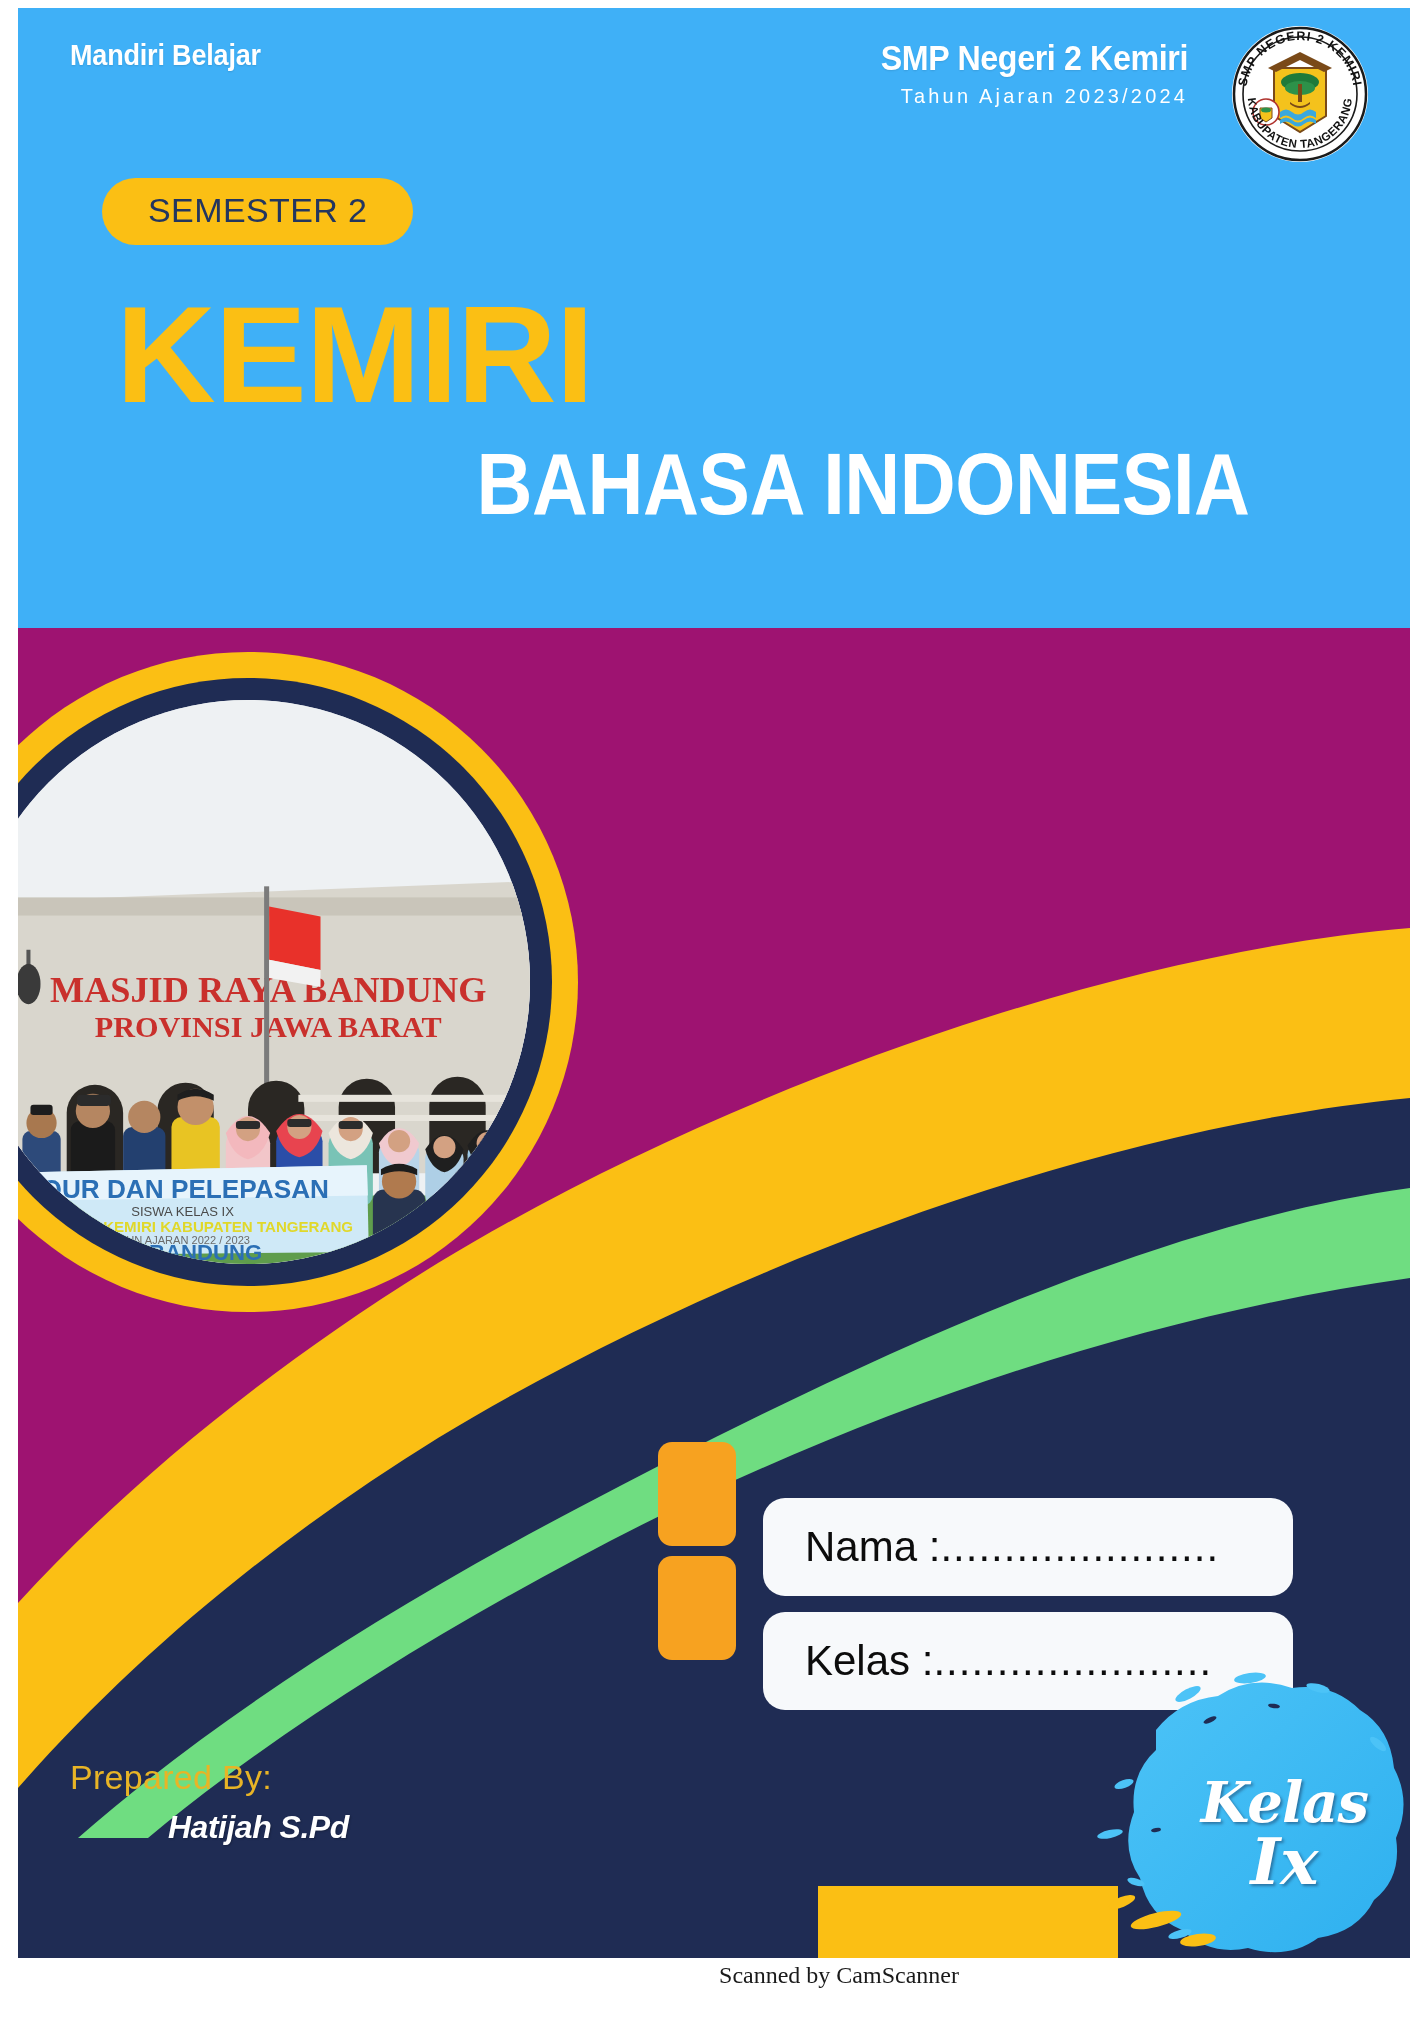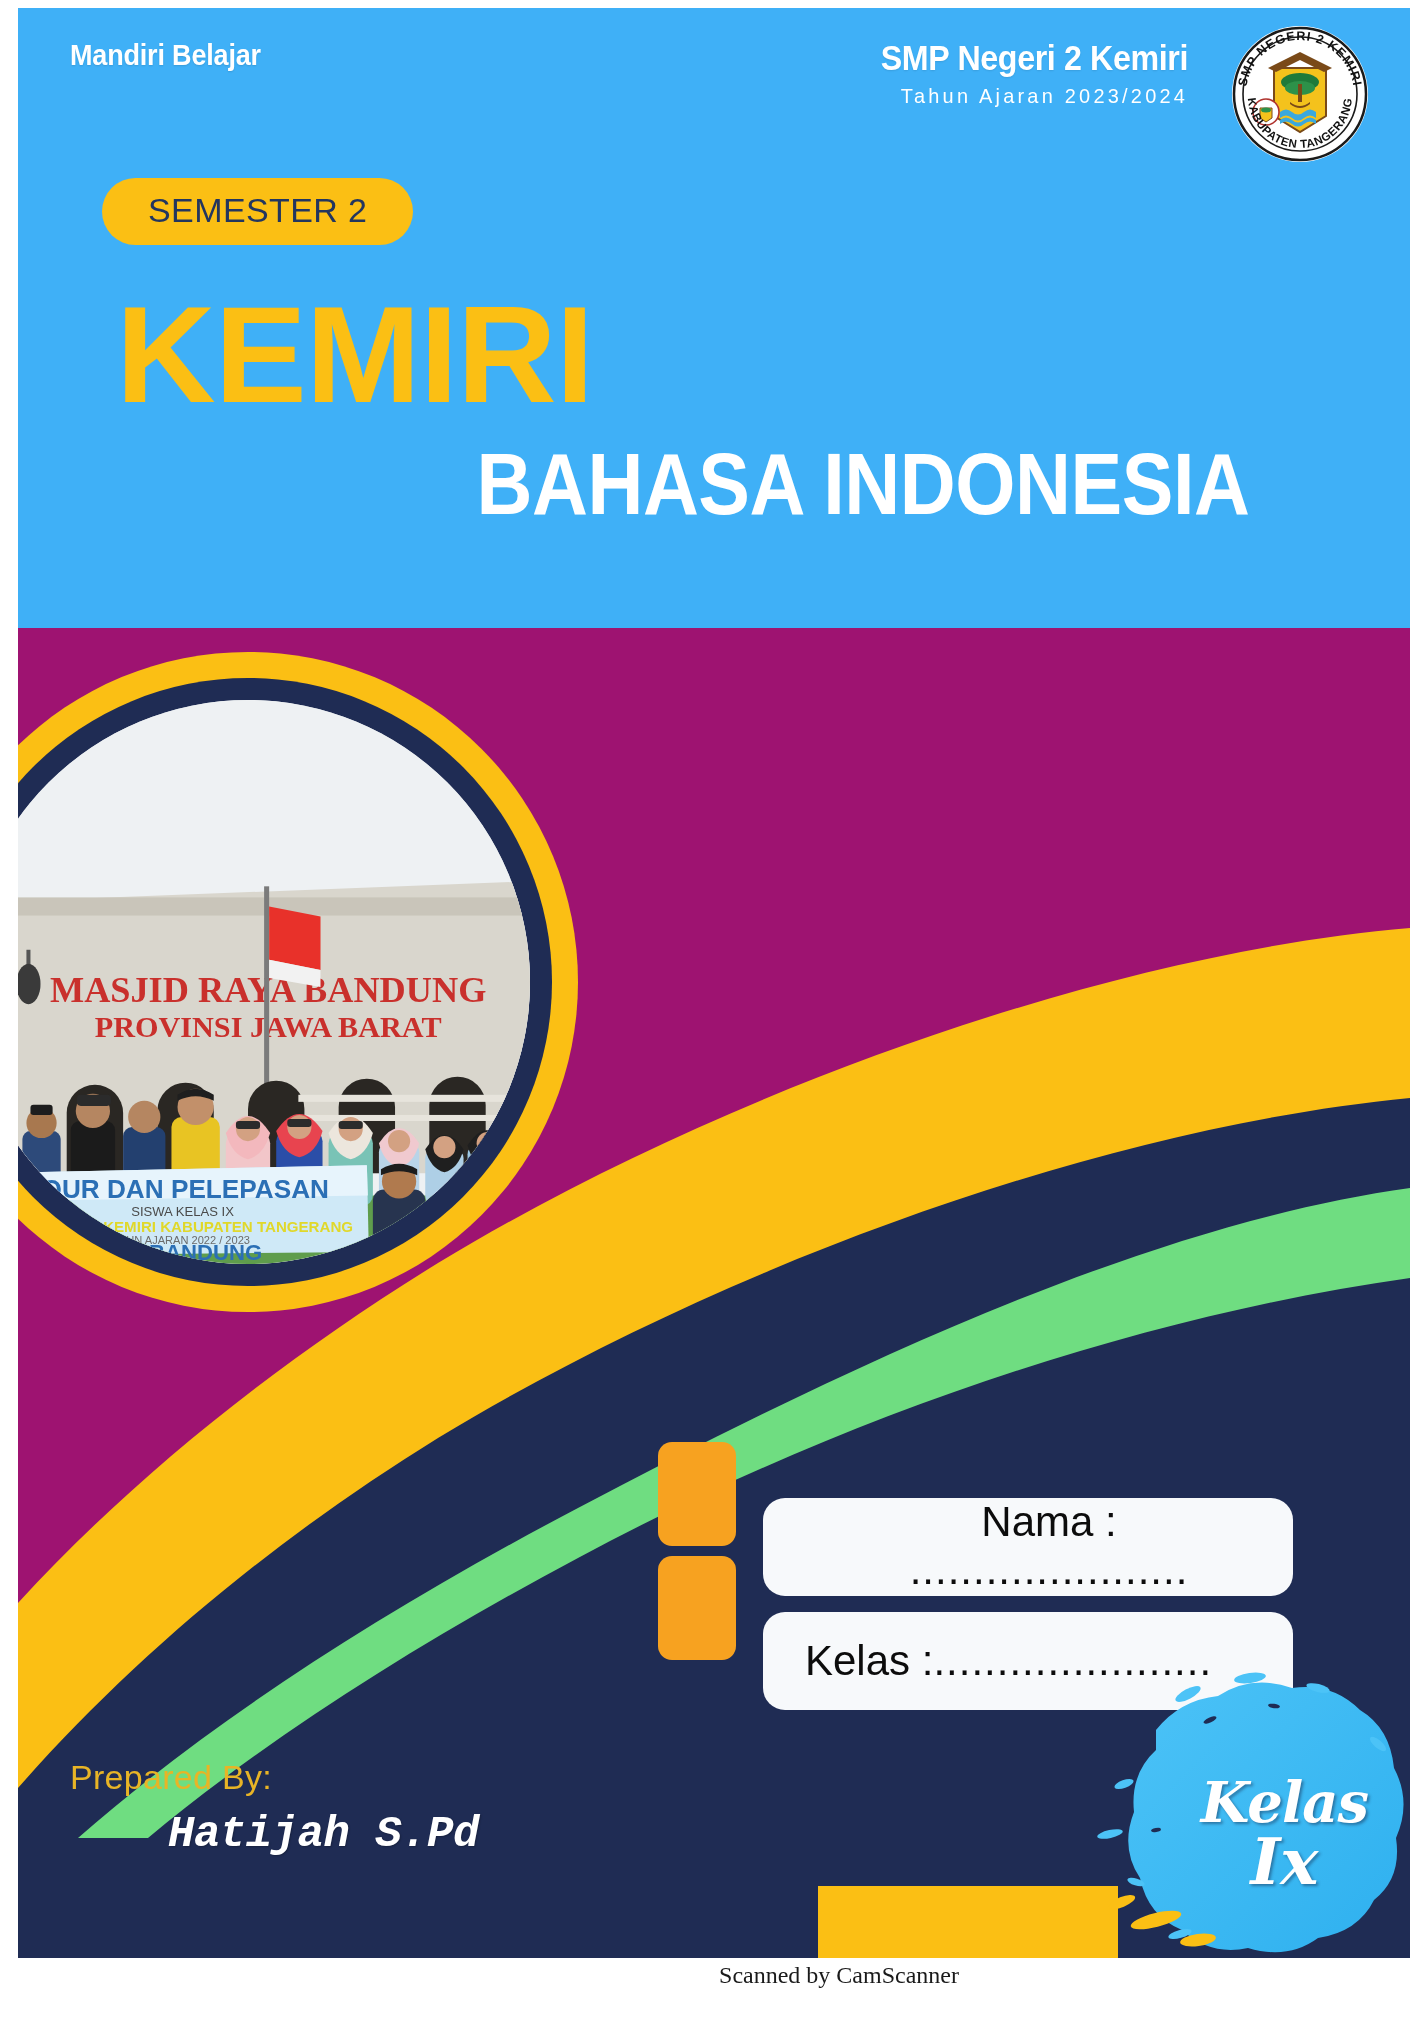--- a/index.html
+++ b/index.html
@@ -170,40 +170,40 @@
     background:#f7f9fb;
     border-radius:22px;
     display:flex; align-items:center;
     padding-left:42px;
     font-size:42px;
     color:#0c0c0c;
     letter-spacing:0px;
     white-space:nowrap;
     overflow:hidden;
   }
-  #field-nama{top:70px;flex-direction:column;}
+  #field-nama{top:70px;}
   #field-kelas{top:184px;}
   .field-dots{letter-spacing:1px;}
 
   
   #prepared{
     position:absolute;
     left:52px; top:1750px;
   }
   #prepared-label{
     font-size:34px;
     color:#e8b426;
     letter-spacing:0.3px;
   }
   #prepared-name{
     margin-top:12px;
     margin-left:98px;
-    font-size:44px;
+    font-size:32px;
     color:#ffffff;
-    font-family:Liberation Mono, monospace;
+    font-family:Liberation Sans, sans-serif;
     font-style:italic;
     font-weight:bold;
     letter-spacing:-0.5px;
     text-shadow:1px 1px 2px rgba(0,0,0,.25);
   }
 
   
   #bottom-yellow{
     position:absolute;
     left:800px; bottom:0;

